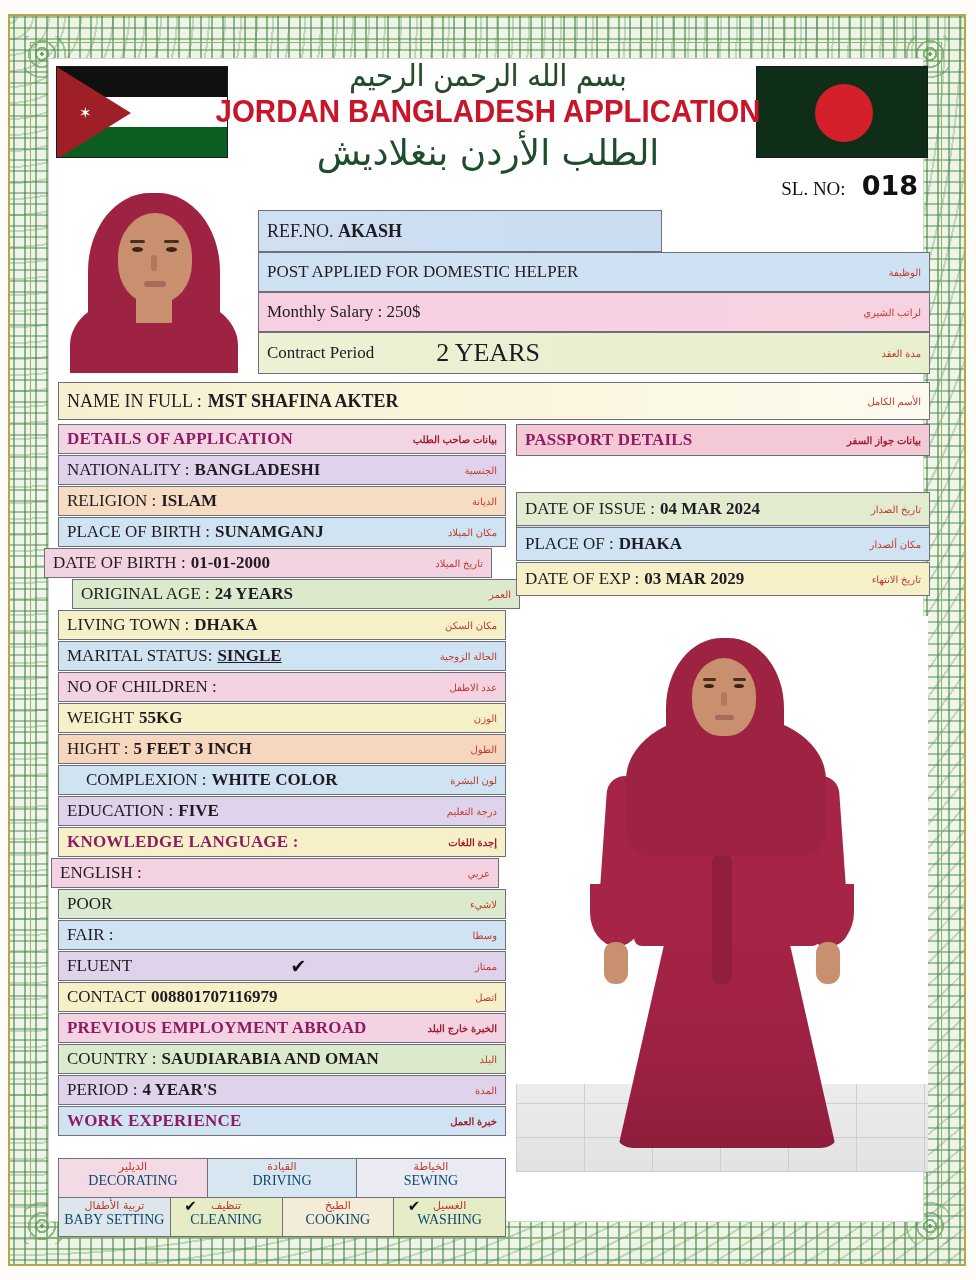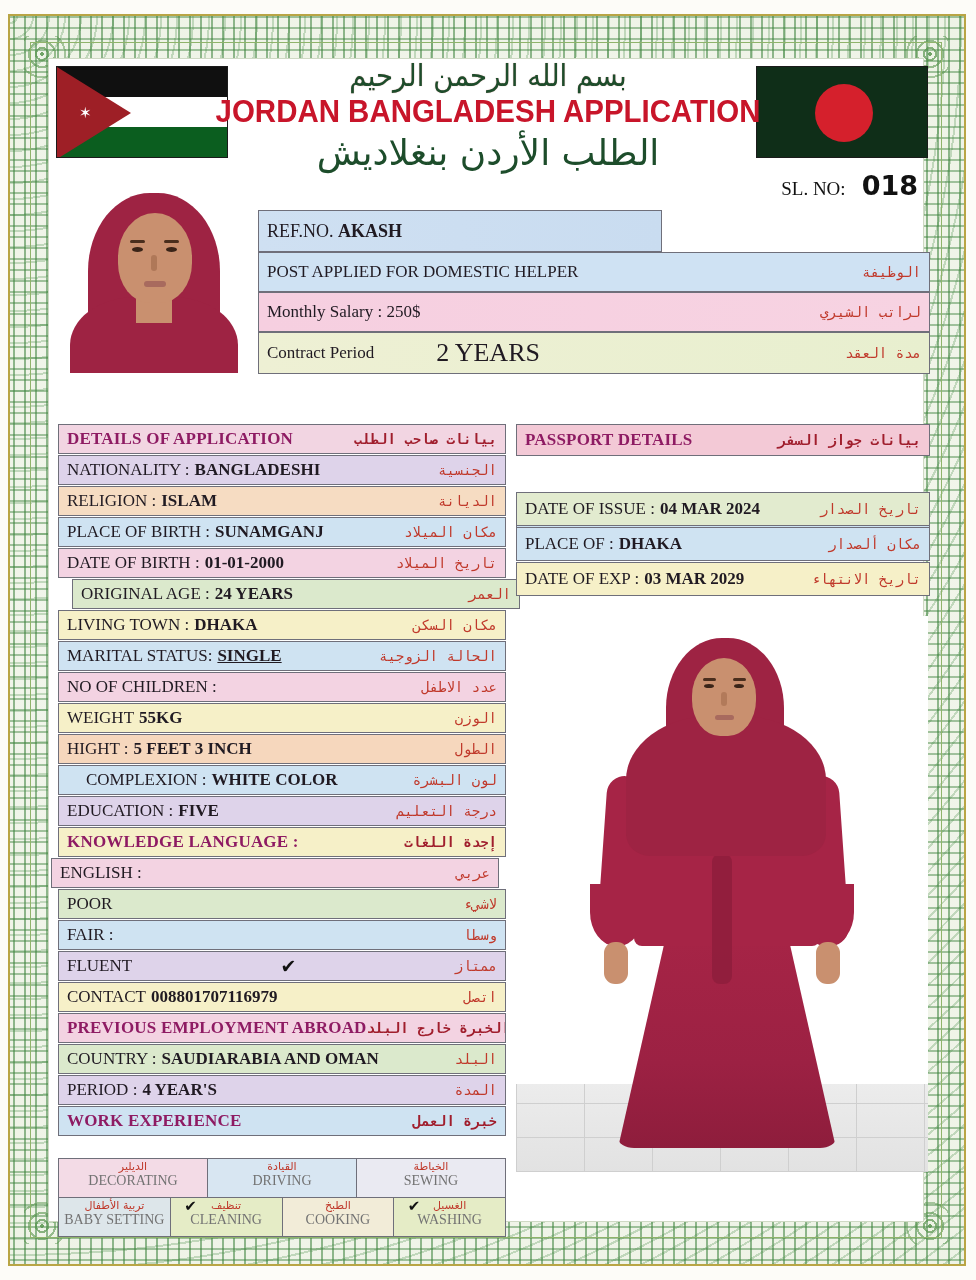--- a/index.html
+++ b/index.html
@@ -239,22 +239,22 @@
     overflow: hidden;
     white-space: nowrap;
   }
   .row .en {
     font-size: 17px; color: #201a22;
     font-family: "Liberation Serif", serif;
   }
   .row .en b { font-weight: bold; }
   .row .ar {
     margin-left: auto;
-    font-family: Liberation Mono, monospace;
-    font-size: 14px;
+    font-family: Liberation Sans, sans-serif;
+    font-size: 10px;
     color: #c0392b;
     direction: rtl;
   }
   .hdr .en {
     font-weight: bold; color: #8e1b63; font-size: 17px;
     letter-spacing: .2px;
   }
   .hdr .ar { color: #a01e2d; font-weight: bold; }
   .check {
     font-family: "DejaVu Sans", sans-serif;
@@ -289,21 +289,21 @@
     padding: 2px 2px 3px;
     min-width: 0;
   }
   .wcell:last-child { border-right: none; }
   .wcell .ar {
     display: block; font-family: "DejaVu Sans", sans-serif;
     font-size: 11px; color: #c0392b; line-height: 12px; direction: rtl;
   }
   .wcell .en {
     display: block; font-family: "Liberation Serif", serif;
-    font-size: 14px; color: #737373; line-height: 15px;
+    font-size: 14px; color: #0c4a6e; line-height: 15px;
   }
   .wcell .tick {
     position: absolute; left: 50%; top: -1px; transform: translateX(-42px);
     font-family: "DejaVu Sans", sans-serif; font-size: 15px; color: #111;
     font-weight: bold;
   }
   #wrow1 { top: 1158px; height: 40px; }
   #wrow2 { top: 1197px; height: 40px; }
 </style>
 </head>
@@ -363,20 +363,25 @@
     <div class="row" id="row-salary">
       <span class="en">Monthly Salary : 250$</span>
       <span class="ar">لراتب الشيري</span>
     </div>
     <div class="row" id="row-contract">
       <span class="en">Contract Period</span>
       <span class="en big">2 YEARS</span>
       <span class="ar">مدة العقد</span>
     </div>
 
+    <div class="row" id="row-name">
+      <span class="en">NAME IN FULL :</span>
+      <span class="en" style="font-weight:bold;margin-left:6px;">MST SHAFINA AKTER</span>
+      <span class="ar">الأسم الكامل</span>
+    </div>
 
     <div id="left-col"></div>
     <div id="right-col"></div>
 
     <div id="photo-body">
       <div class="floor"></div>
       <div class="fig" id="bd-armL"></div>
       <div class="fig" id="bd-armR"></div>
       <div class="fig" id="bd-cuffL"></div>
       <div class="fig" id="bd-cuffR"></div>
@@ -443,21 +448,21 @@
       <div class="row " style="left: 58px; top: 486px; width: 448px; height: 30px; background: linear-gradient(90deg, rgb(246, 220, 194), rgb(246, 220, 194));">
         <span class="en">RELIGION  :</span>
         <span class="en" style="font-weight: bold; margin-left: 5px;">ISLAM</span>
         <span class="ar">الديانة</span>
       </div>
       <div class="row " style="left: 58px; top: 517px; width: 448px; height: 30px; background: linear-gradient(90deg, rgb(207, 227, 242), rgb(207, 227, 242));">
         <span class="en">PLACE OF BIRTH :</span>
         <span class="en" style="font-weight: bold; margin-left: 5px;">SUNAMGANJ</span>
         <span class="ar">مكان الميلاد</span>
       </div>
-      <div class="row " style="left: 58px; top: 548px; width: 448px; height: 30px; background: linear-gradient(90deg, rgb(243, 211, 226), rgb(243, 211, 226));">
+      <div class="row " style="left: 44px; top: 548px; width: 448px; height: 30px; background: linear-gradient(90deg, rgb(243, 211, 226), rgb(243, 211, 226));">
         <span class="en">DATE OF BIRTH  :</span>
         <span class="en" style="font-weight: bold; margin-left: 5px;">01-01-2000</span>
         <span class="ar">تاريخ الميلاد</span>
       </div>
       <div class="row " style="left: 72px; top: 579px; width: 448px; height: 30px; background: linear-gradient(90deg, rgb(219, 233, 204), rgb(219, 233, 204));">
         <span class="en">ORIGINAL AGE   :</span>
         <span class="en" style="font-weight: bold; margin-left: 5px;">24 YEARS</span>
         <span class="ar">العمر</span>
       </div>
       <div class="row " style="left: 58px; top: 610px; width: 448px; height: 30px; background: linear-gradient(90deg, rgb(246, 240, 200), rgb(246, 240, 200));">

